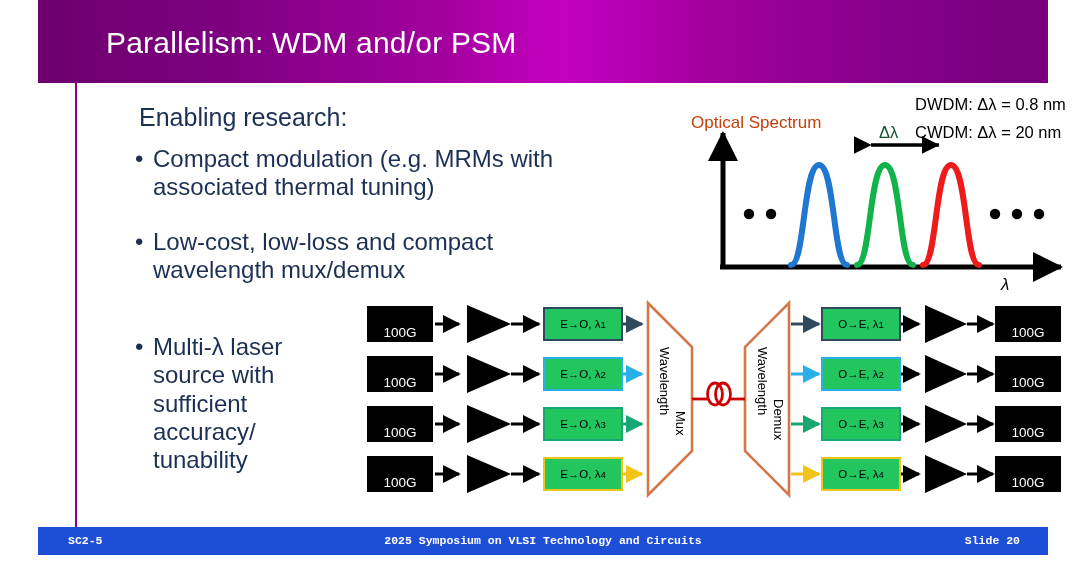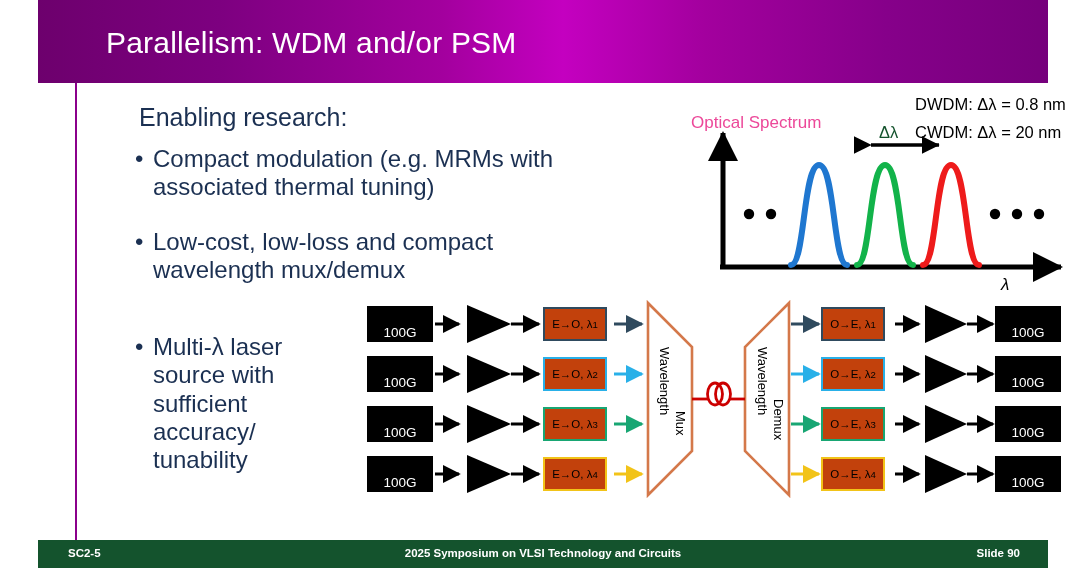--- a/index.html
+++ b/index.html
@@ -13,50 +13,50 @@
     background:linear-gradient(90deg,#6d006d 0%,#7d0080 18%,#a3009e 40%,#c400c0 52%,#a3009e 66%,#86008a 84%,#76007c 100%);}
   #title{position:absolute;left:68px;top:26px;font-size:30px;color:#ffffff;
     letter-spacing:.2px;white-space:nowrap;}
 
   
   #content{position:absolute;left:0;top:83px;width:1010px;height:457px;
     background:#ffffff;border-left:2px solid #8b008b;border-right:2px solid #8b008b;
     box-sizing:border-box;overflow:hidden;margin-left:37px;}
 
   
-  #footer{position:absolute;left:0;top:540px;width:1010px;height:28px;background:#14532d;}
+  #footer{position:absolute;left:0;top:527px;width:1010px;height:28px;background:#1d4ed8;font-family:Liberation Mono, monospace;}
   .ft{position:absolute;top:7px;color:#ffffff;font-size:11.5px;font-weight:bold;}
   #ft-left{left:30px;}
   #ft-center{left:0;width:1010px;text-align:center;}
   #ft-right{right:28px;}
 
   
   #heading{position:absolute;left:62px;top:20px;font-size:25px;color:#1b3052;}
   .bullet{position:absolute;left:58px;display:flex;font-size:24px;color:#1b3052;
     line-height:1.18;}
   .bullet .dot{width:18px;flex:0 0 18px;font-size:24px;line-height:1.18;}
   .bullet .btxt{display:block;}
   #b1{top:62px;width:510px;}
   #b2{top:145px;width:430px;}
   #b3{top:250px;width:210px;}
 
   
   #spec{position:absolute;left:602px;top:14px;width:410px;height:210px;}
-  #spec-title{position:absolute;left:12px;top:16px;font-size:17px;color:#ec4899;white-space:nowrap;}
+  #spec-title{position:absolute;left:12px;top:16px;font-size:17px;color:#c2410c;white-space:nowrap;}
   #dwdm{position:absolute;left:236px;top:-2px;font-size:16.5px;color:#000;white-space:nowrap;}
   #cwdm{position:absolute;left:236px;top:26px;font-size:16.5px;color:#000000;white-space:nowrap;}
   #dlam{position:absolute;left:200px;top:26px;font-size:16.5px;color:#14532d;white-space:nowrap;}
   #lamaxis{position:absolute;left:322px;top:178px;font-size:17px;color:#000;font-style:italic;}
 
   
   #diag{position:absolute;left:290px;top:216px;width:690px;height:220px;}
   .blk{position:absolute;background:#000;color:#fff;font-size:13.5px;
     text-align:center;line-height:1.12;padding-top:19px;box-sizing:border-box;
     width:66px;height:36px;}
-  .eo{position:absolute;width:64px;height:34px;background:#c2410c;border:2.4px solid #2f4a5e;
+  .eo{position:absolute;width:80px;height:34px;background:#22c55e;border:2.4px solid #2f4a5e;
     box-sizing:border-box;font-size:11.5px;color:#000;display:flex;align-items:center;
     justify-content:center;white-space:nowrap;}
   .muxlab{position:absolute;font-size:13px;color:#000;
     writing-mode:vertical-rl;white-space:nowrap;}
   svg{position:absolute;left:0;top:0;overflow:visible;}
 </style>
 </head>
 <body>
 
 <div id="slide">
@@ -275,16 +275,16 @@
         <span>100G</span><br>
         <span>Rx</span>
       </div>
 
     </div>
   </div>
 
   <div id="footer">
     <div class="ft" id="ft-left">SC2-5</div>
     <div class="ft" id="ft-center">2025 Symposium on VLSI Technology and Circuits</div>
-    <div class="ft" id="ft-right">Slide 90</div>
+    <div class="ft" id="ft-right">Slide 20</div>
   </div>
 
 </div>
 
 </body></html>

